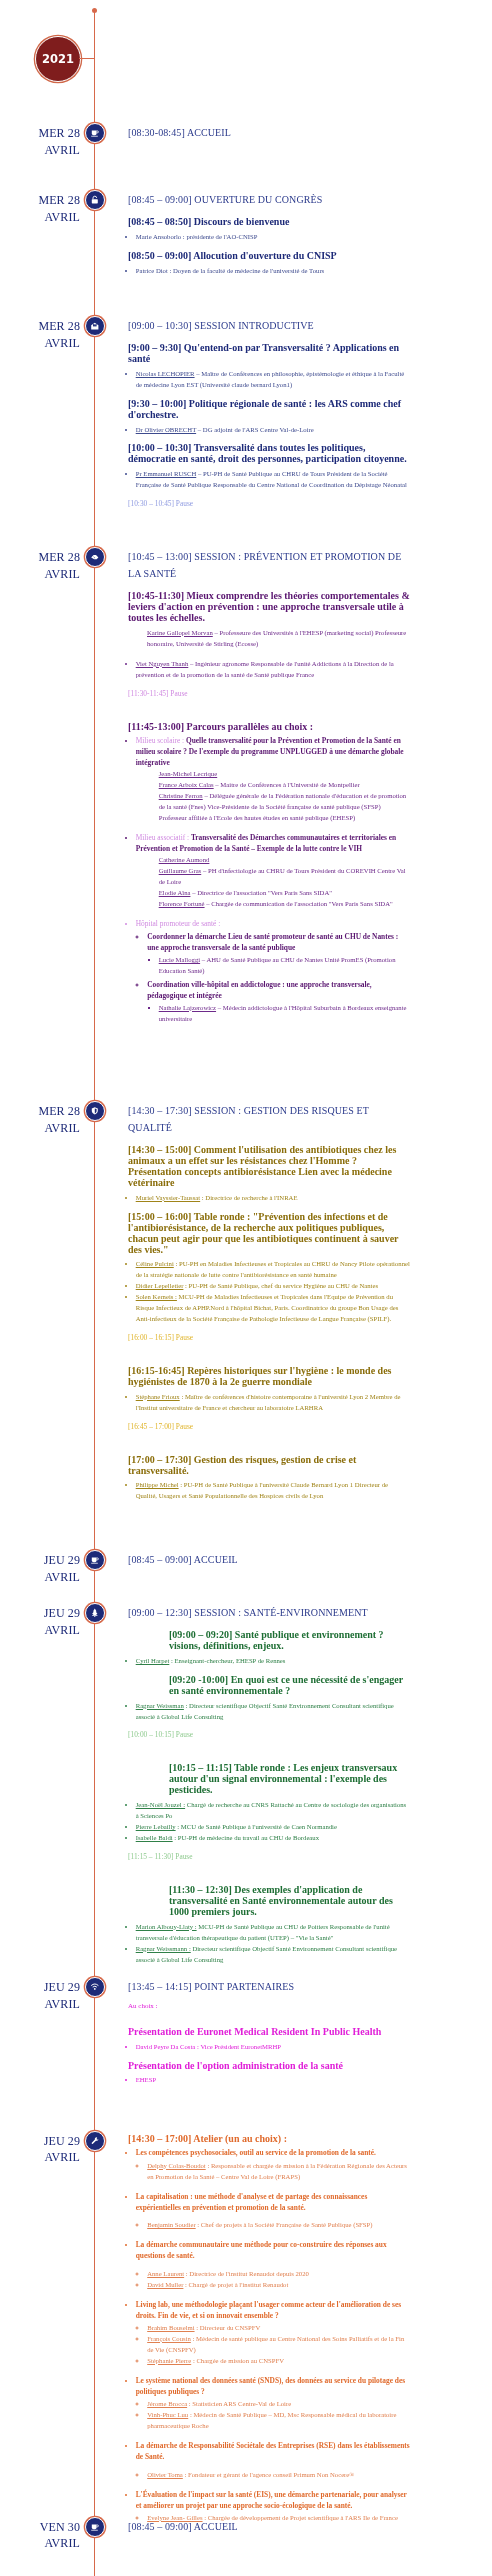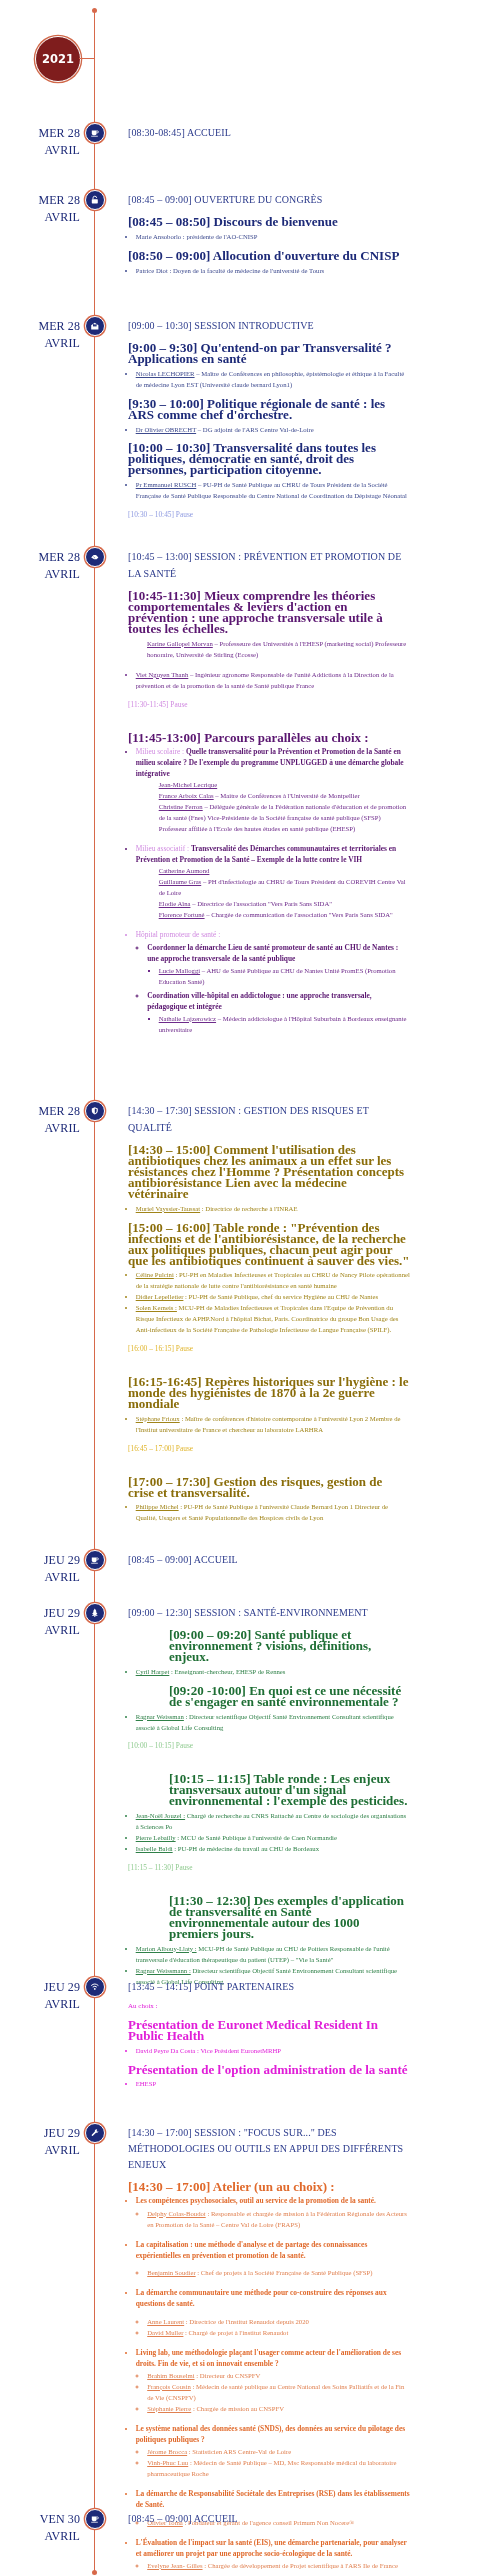--- a/index.html
+++ b/index.html
@@ -12,21 +12,21 @@
   .year-wrap { position: relative; height: 125px; }
   .year { position: absolute; left: 35px; top: 36px; width: 44px; height: 44px; border-radius: 50%; background: #7f1d1d; border: 1.9px solid #fff; box-shadow: 0 0 0 1.3px #d06748; color: #fff; font-family: "DejaVu Sans", sans-serif; font-weight: bold; font-size: 11.5px; display: flex; align-items: center; justify-content: center; }
   .year-conn { position: absolute; left: 79px; top: 58px; width: 15.4px; height: 1.3px; background: #d7694a; }
 
   .event { position: relative; min-height: 26px; }
   .date { position: absolute; right: 412px; top: 0; width: 71px; text-align: right; font-size: 12px; color: #1d2a78; line-height: 16.7px; letter-spacing: 0.1px; font-family: "Liberation Serif", serif; }
   .node { position: absolute; left: 85px; top: -1.9px; width: 18px; height: 18px; border-radius: 50%; background: #1d2a78; border: 1.3px solid #fff; box-shadow: 0 0 0 1.3px #d7694a; display: flex; align-items: center; justify-content: center; color: #fff; font-size: 8.3px; font-family: "DejaVu Sans", sans-serif; }
   .node svg { width: 9.6px; height: 9.6px; }
   .content { margin-left: 128px; width: 282px; font-family: "Liberation Serif", serif; }
   .header { font-size: 10px; color: #2c3b8c; line-height: 16.7px; text-transform: none; letter-spacing: 0.1px; }
-  .item-title { font-weight: bold; font-size: 13px; line-height: 11px; margin: 7.7px 0 3.8px; }
+  .item-title { font-weight: bold; font-size: 10px; line-height: 11px; margin: 7.7px 0 3.8px; }
   .pause { font-size: 7.4px; line-height: 11px; margin: 7.7px 0 3.8px; }
   ul { margin: 2.6px 0 5.1px; padding-left: 7.7px; }
   ul ul { padding-left: 11.5px; margin: 1.3px 0 2.6px; }
   li { font-size: 6.7px; line-height: 11px; margin: 0; }
   .name { text-decoration: underline; text-underline-offset: 1.3px; }
   .indent { margin-left: 19px; font-size: 6.7px; line-height: 11px; }
   .indent2 { margin-left: 32px; font-size: 6.7px; line-height: 11px; }
   .track-label { font-weight: normal; }
 
   
@@ -261,40 +261,39 @@
     <div class="node">
       <svg viewBox="0 0 16 16">
           <path d="M2 6a9 9 0 0 1 12 0" stroke="#fff" stroke-width="1.6" fill="none"></path>
           <path d="M4.5 8.5a5.5 5.5 0 0 1 7 0" stroke="#fff" stroke-width="1.6" fill="none"></path>
           <circle cx="8" cy="11.5" r="1.5" fill="#fff"></circle>
         </svg>
     </div>
     <div class="content">
       <div class="header">[13:45 – 14:15] POINT PARTENAIRES</div>
       <div class="c-magenta" style="font-size:7px;margin-top:6.4px;">Au choix :</div>
-      <div class="item-title c-magenta" style="margin-top:9px;">Présentation de Euronet Medical Resident In Public Health</div>
+      <div class="item-title c-magenta" style="margin-top:16px;">Présentation de Euronet Medical Resident In Public Health</div>
       <ul>
           <li class="c-magenta">David Peyre Da Costa : Vice Président EuronetMRHP</li>
         </ul>
       <div class="item-title c-magenta">Présentation de l'option administration de la santé</div>
       <ul>
           <li class="c-magenta">EHESP</li>
         </ul>
     </div>
   </div>
 
   <div class="event" style="height:386px;">
     <div class="date">JEU 29 AVRIL</div>
     <div class="node">
       <svg viewBox="0 0 16 16">
           <path d="M11 2a3 3 0 0 0-2.8 4L3 11.2a1.3 1.3 0 0 0 1.8 1.8L10 7.8A3 3 0 0 0 14 5l-1.8 1.2L10.8 5 12 3.2A3 3 0 0 0 11 2z" fill="#fff"></path>
         </svg>
     </div>
     <div class="content">
-      <div class="header" style="line-height:16px;">[14:30 – 17:00] SESSION : "FOCUS SUR..." DES MÉTHODOLOGIES OU OUTILS EN APPUI DES DIFFÉRENTS ENJEUX</div>
       <div class="item-title c-orange">[14:30 – 17:00] Atelier (un au choix) :</div>
       <ul>
         <li class="c-orange" style="font-weight:bold;font-size:7.4px;"><span>Les compétences psychosociales, outil au service de la promotion de la santé.</span>
           <ul>
               <li class="c-orange-text" style="font-weight:normal;"><span class="name">Delphy Colas-Boudot</span><span> : Responsable et chargée de mission à la Fédération Régionale des Acteurs en Promotion de la Santé – Centre Val de Loire (FRAPS)</span></li>
             </ul>
         </li>
         <li class="c-orange" style="font-weight:bold;font-size:7.4px;margin-top:9px;"><span>La capitalisation : une méthode d'analyse et de partage des connaissances expérientielles en prévention et promotion de la santé.</span>
           <ul style="margin-top:6.4px;">
               <li class="c-orange-text" style="font-weight:normal;"><span class="name">Benjamin Soudier</span><span> : Chef de projets à la Société Française de Santé Publique (SFSP)</span></li>

